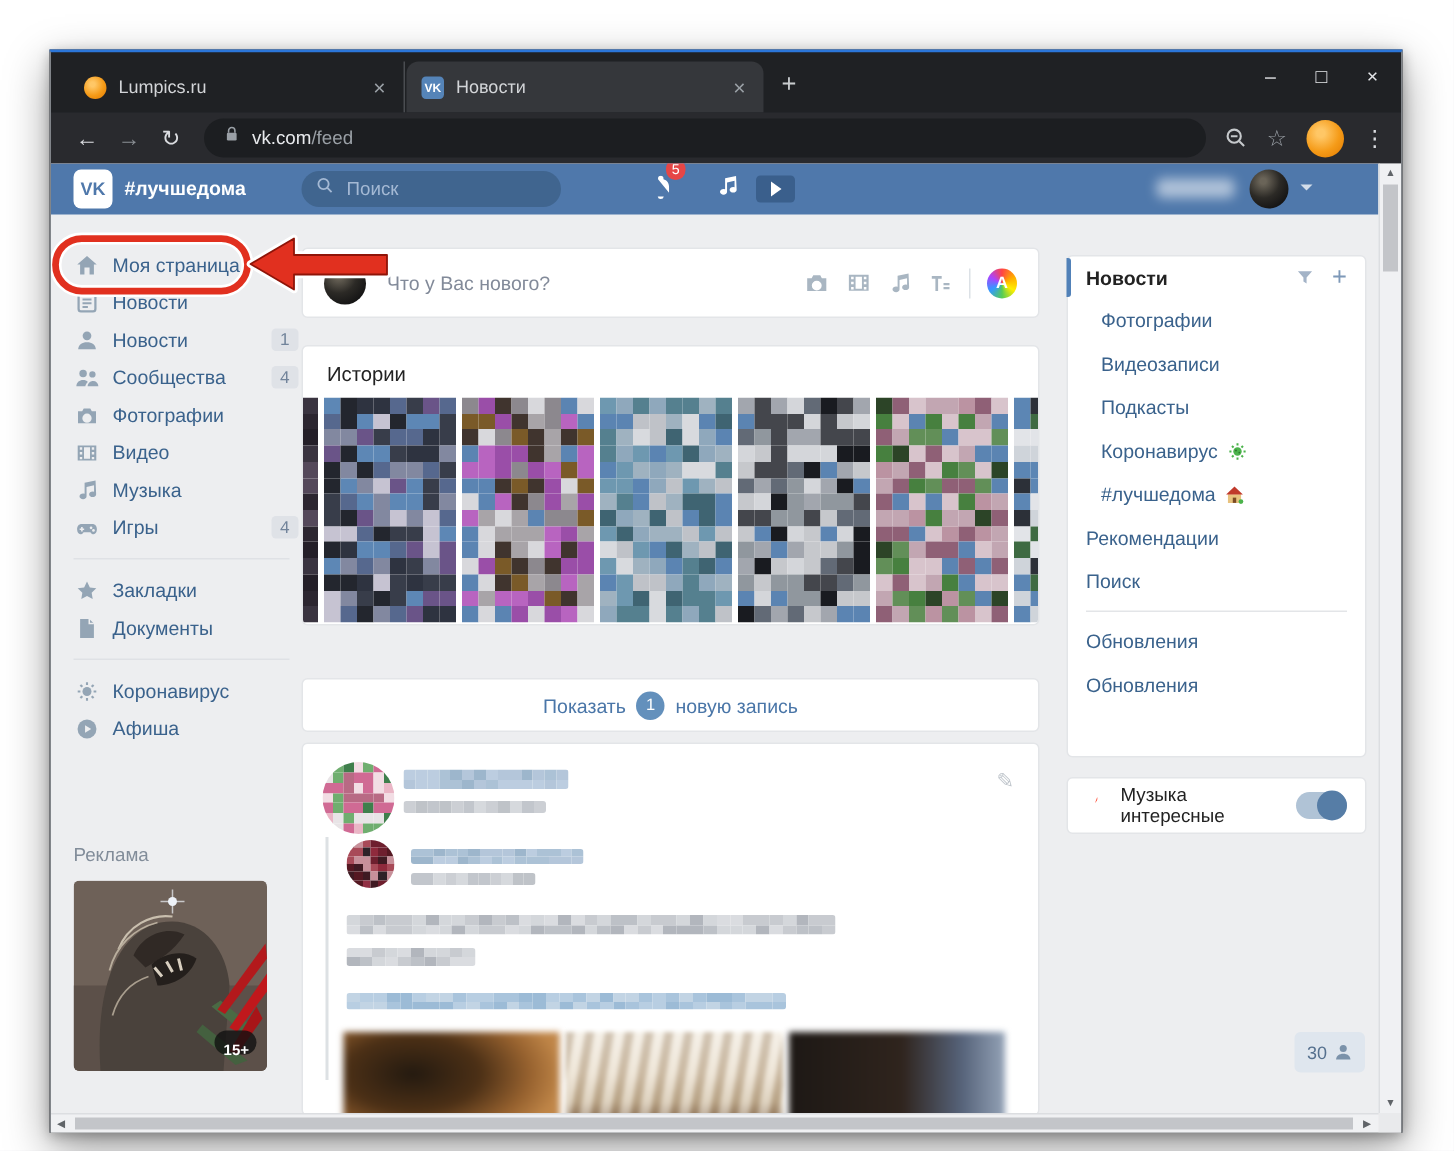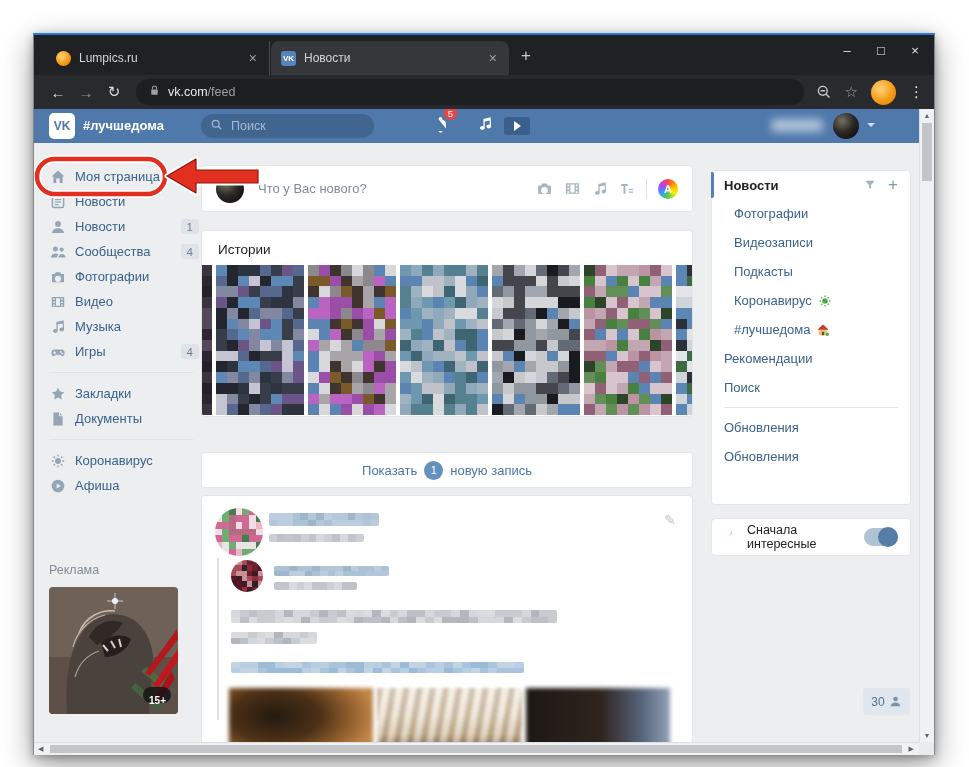--- a/index.html
+++ b/index.html
@@ -1408,21 +1408,21 @@
               <span>Обновления</span>
             </div>
           </div>
       </div>
       <div id="rcard2" class="card">
         <span style="display:flex;">
             <svg width="15" height="15" viewBox="0 0 16 16">
               <path d="M8 1.4c.4 2-.5 3.1-1.6 4.3#ff4a335.3 7 4.4 8.2 4.4 10a3.6 3.6 0 0 0 7.2 0c0-1.2-.4-2.2-1-3.1-.2.8-.6 1.4-1.2 1.7.3-2.3-.3-5.3-1.4-7.2Z" fill="#ff4a33"></path>
             </svg>
           </span>
-        <span class="lbl">Сначала интересные</span>
+        <span class="lbl">Музыка интересные</span>
         <div id="toggle">
             <div class="knob"></div>
           </div>
       </div>
     </div>
 
     <div id="online-badge">
       <span>30</span>
       <span style="display:flex;">
           <svg width="13" height="13" viewBox="0 0 16 16">

